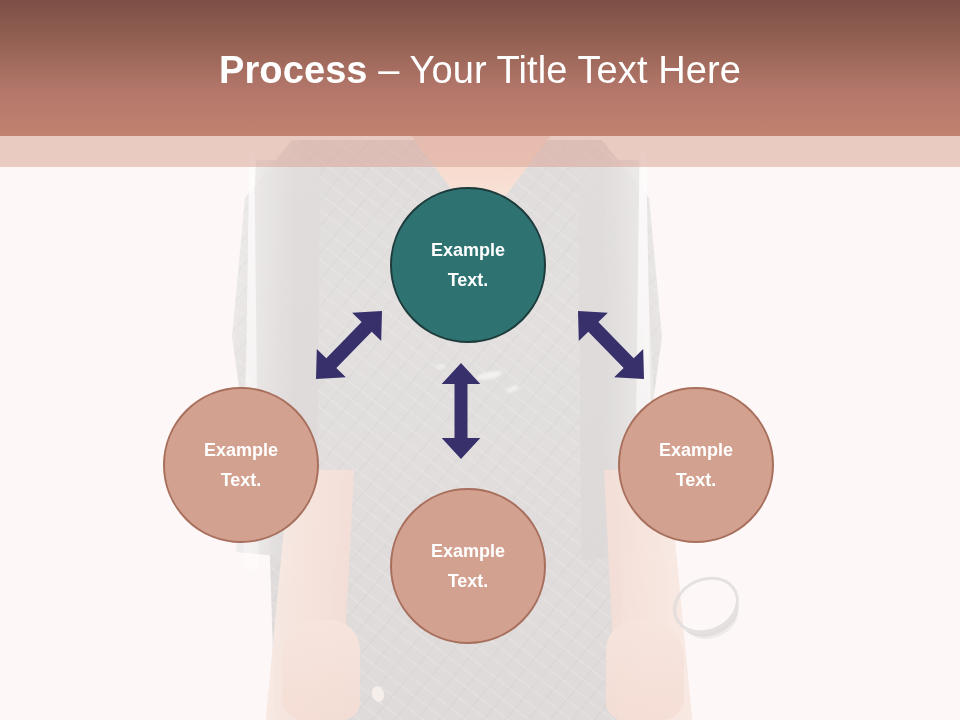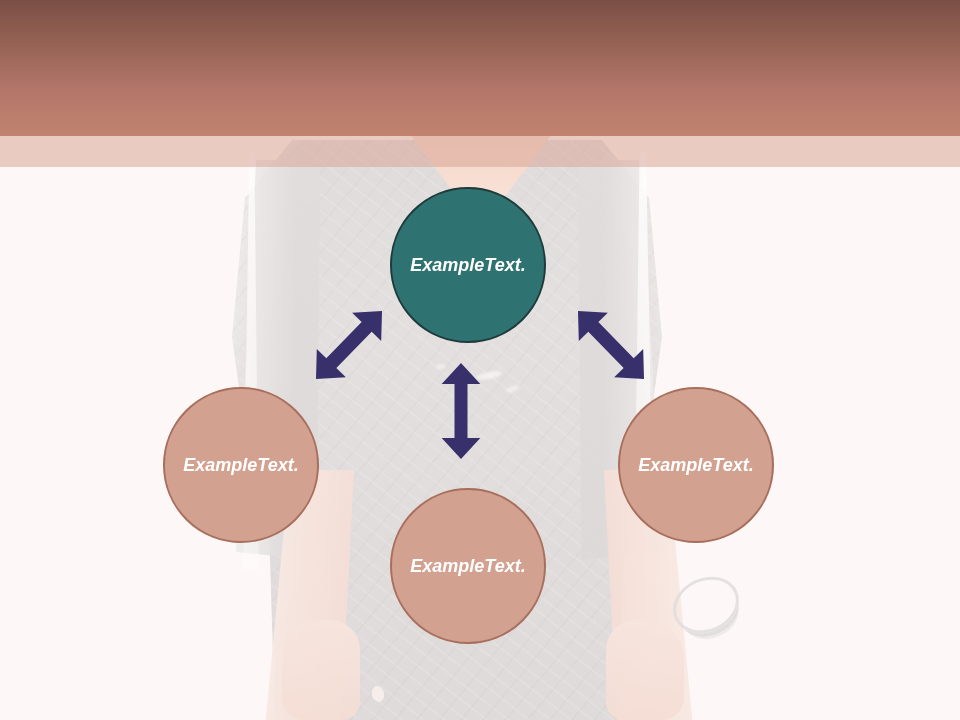--- a/index.html
+++ b/index.html
@@ -217,28 +217,27 @@
     left: 0; top: 0;
     width: 960px; height: 720px;
     z-index: 7;
   }
 
   
   .node {
     position: absolute;
     border-radius: 50%;
     display: flex;
-    flex-direction: row;
+    flex-direction: column;
     align-items: center;
     justify-content: center;
     box-sizing: border-box;
     color: #ffffff;
     font-family: "Liberation Sans", sans-serif;
     font-weight: 700;
-    font-style: italic;
     font-size: 18px;
     line-height: 30px;
     text-align: center;
     z-index: 9;
     user-select: none;
   }
   .node-line { display: block; }
 
   .node-top {
     left: 390px; top: 187px;
@@ -286,20 +285,21 @@
     <div class="nail-l"></div>
     <div class="bracelet"></div>
     <div class="spec1"></div>
     <div class="spec2"></div>
     <div class="spec3"></div>
     <div class="photo-wash"></div>
   </div>
 
   <div class="header-band"></div>
   <div class="header-underband"></div>
+  <div class="header-title"><span class="t-strong">Process</span><span class="t-rest"> – Your Title Text Here</span></div>
 
   <svg class="arrows" width="960" height="720" viewBox="0 0 960 720">
       <g>
         <polygon points="22,-20.240000000000002 22,-7 72.76286192385707,-7 72.76286192385707,-20.240000000000002 94.76286192385707,0 72.76286192385707,20.240000000000002 72.76286192385707,7 22,7 22,20.240000000000002 0,0" fill="#37306b" transform="translate(382,311) rotate(134.1449026037333)"></polygon>
       </g>
       <g>
         <polygon points="22,-20.240000000000002 22,-7 72.76286192385707,-7 72.76286192385707,-20.240000000000002 94.76286192385707,0 72.76286192385707,20.240000000000002 72.76286192385707,7 22,7 22,20.240000000000002 0,0" fill="#37306b" transform="translate(578,311) rotate(45.85509739626672)"></polygon>
       </g>
       <g>
         <polygon points="21,-19.32 21,-6.5 75,-6.5 75,-19.32 96,0 75,19.32 75,6.5 21,6.5 21,19.32 0,0" fill="#37306b" transform="translate(461,363) rotate(90)"></polygon>

